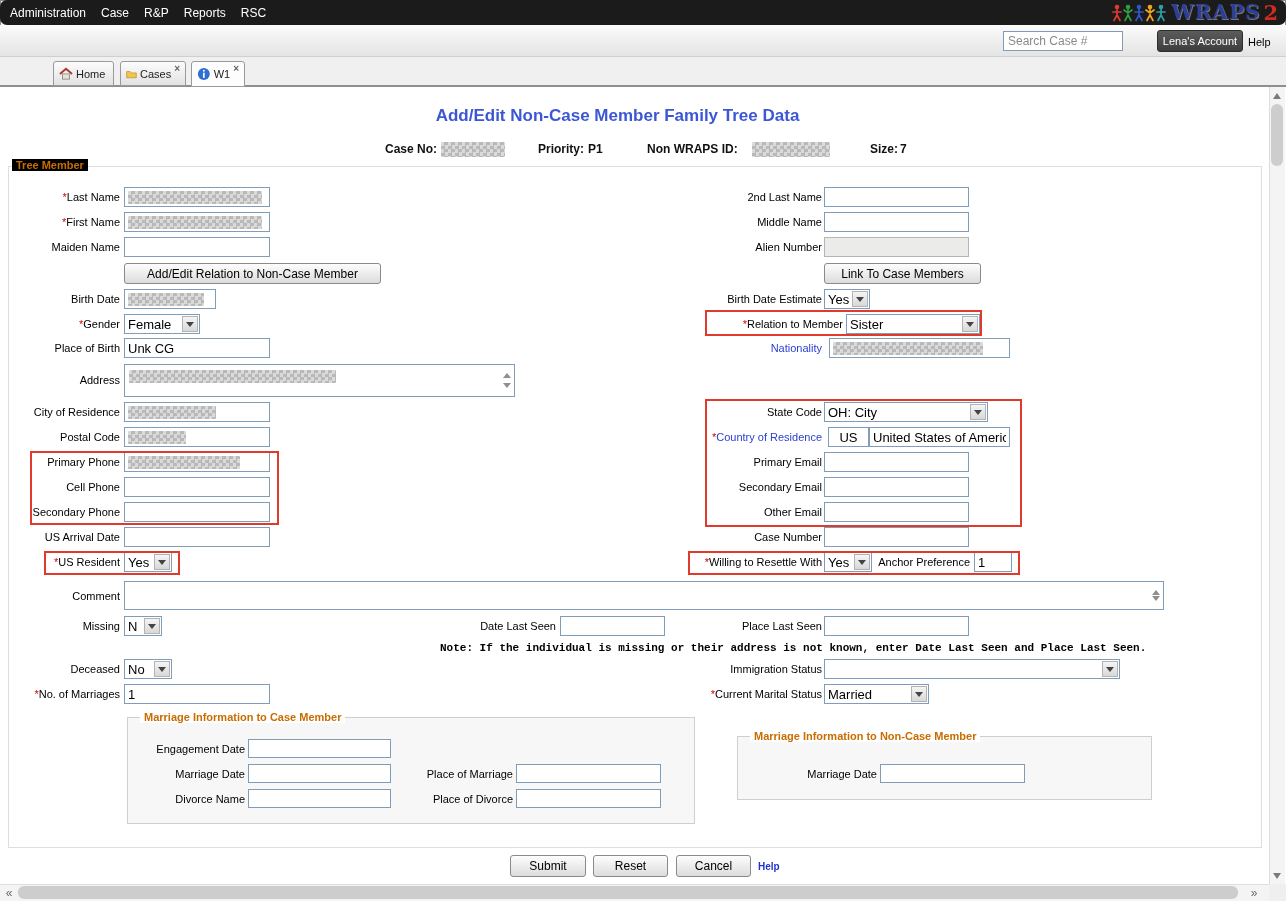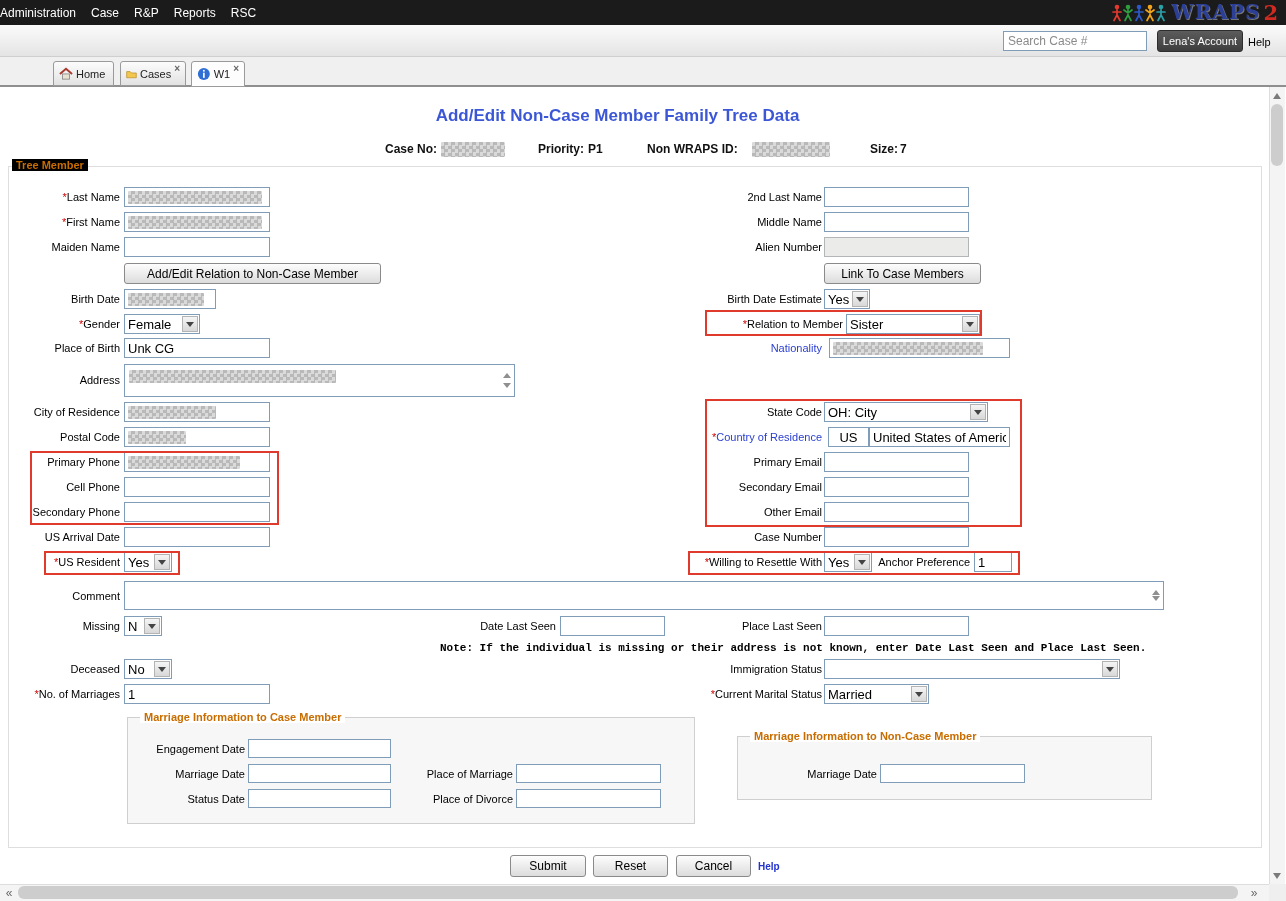--- a/index.html
+++ b/index.html
@@ -5,28 +5,28 @@
   * { box-sizing: border-box; margin: 0; padding: 0; }
   html,body { width:1286px; height:901px; }
   body {
     position: relative;
     font-family: "Liberation Sans", sans-serif;
     background: #ffffff;
     overflow: hidden;
     box-shadow: inset 0 0 0 1px #8a8a8a;
   }
   
-  .menubar { position:absolute; left:0; top:0; width:1286px; height:25px; background:#1b1b1b; display:flex; align-items:center; z-index:20; }
+  .menubar { position:absolute; left:0; top:0; width:1286px; height:25px; background:#1b1b1b; display:flex; align-items:center; padding-left:10px; z-index:20;border-radius:7px; }
   .menu-item { color:#fff; font-size:12px; margin-right:15px; white-space:nowrap; cursor:default; }
   .logo { position:absolute; right:8px; top:0; height:25px; display:flex; align-items:center; gap:3px; }
   .logo-wraps { font-family:"DejaVu Serif", serif; font-weight:bold; font-size:20px; color:#2c3f96; letter-spacing:1px; text-shadow:1px 1px 0 rgba(255,255,255,.4); line-height:25px; }
   .logo-2 { font-family:"DejaVu Serif", serif; font-weight:bold; font-size:21px; color:#cf2b20; line-height:25px; }
   
   .topbar { position:absolute; left:0; top:25px; width:1286px; height:32px; background:linear-gradient(#fbfbfb,#e4e4e4); border-bottom:1px solid #cfcfcf; z-index:10; }
-  .search { position:absolute; left:1003px; top:31px; width:144px; height:20px; border:1px solid #7f9db9; font-size:12px; padding:2px 4px; font-family:inherit; z-index:21; }
+  .search { position:absolute; left:1003px; top:31px; width:120px; height:20px; border:1px solid #7f9db9; font-size:12px; padding:2px 4px; font-family:inherit; z-index:21; }
   .search::placeholder { color:#8a8a8a; }
   .account-btn { position:absolute; left:1157px; top:30px; width:86px; height:22px; background:linear-gradient(#5c5c5c,#3e3e3e); color:#fff; font-size:11px; border:1px solid #2e2e2e; border-radius:3px; display:flex; align-items:center; justify-content:center; z-index:21; }
   .help-top { position:absolute; left:1248px; top:36px; font-size:11px; color:#000; z-index:21; }
   
   .tabstrip { position:absolute; left:0; top:57px; width:1286px; height:29px; background:#f0f0f0; border-bottom:1px solid #8f8f8f; z-index:10; }
   .tab { position:absolute; top:61px; height:25px; border:1px solid #9a9a9a; border-radius:3px 3px 0 0; background:linear-gradient(#fcfcfc,#e2e2e2); display:flex; align-items:center; padding:0 5px; gap:3px; font-size:11px; color:#222; z-index:11;margin-left:48px; }
   .tab.active { background:#fdfdfd; height:26px; z-index:12; }
   .tclose { font-size:10px; color:#666; font-weight:bold; line-height:10px; align-self:flex-start; margin-top:2px; }
   .ticon { display:block; }
   
@@ -317,21 +317,21 @@
 
 <div class="fs fill" style="left:127px;top:717px;width:568px;height:107px"></div>
 <span class="legend" style="left:140px;top:711px;background:#fff">Marriage Information to Case Member</span>
 
 <div class="lbl" style="right:1041px;top:743px"><span>Engagement Date</span></div>
 <input class="tb" style="left: 248px; top: 739px; width: 143px; height: 19px;" value="">
 
 <div class="lbl" style="right:1041px;top:768px"><span>Marriage Date</span></div>
 <input class="tb" style="left: 248px; top: 764px; width: 143px; height: 19px;" value="">
 
-<div class="lbl" style="right:1041px;top:793px"><span>Status Date</span></div>
+<div class="lbl" style="right:1041px;top:793px"><span>Divorce Name</span></div>
 <input class="tb" style="left: 248px; top: 789px; width: 143px; height: 19px;" value="">
 
 <div class="lbl" style="right:773px;top:768px"><span>Place of Marriage</span></div>
 <input class="tb" style="left: 516px; top: 764px; width: 145px; height: 19px;" value="">
 
 <div class="lbl" style="right:773px;top:793px"><span>Place of Divorce</span></div>
 <input class="tb" style="left: 516px; top: 789px; width: 145px; height: 19px;" value="">
 
 <div class="fs fill" style="left:737px;top:736px;width:415px;height:64px"></div>
 <span class="legend" style="left:750px;top:730px;background:#fff">Marriage Information to Non-Case Member</span>

